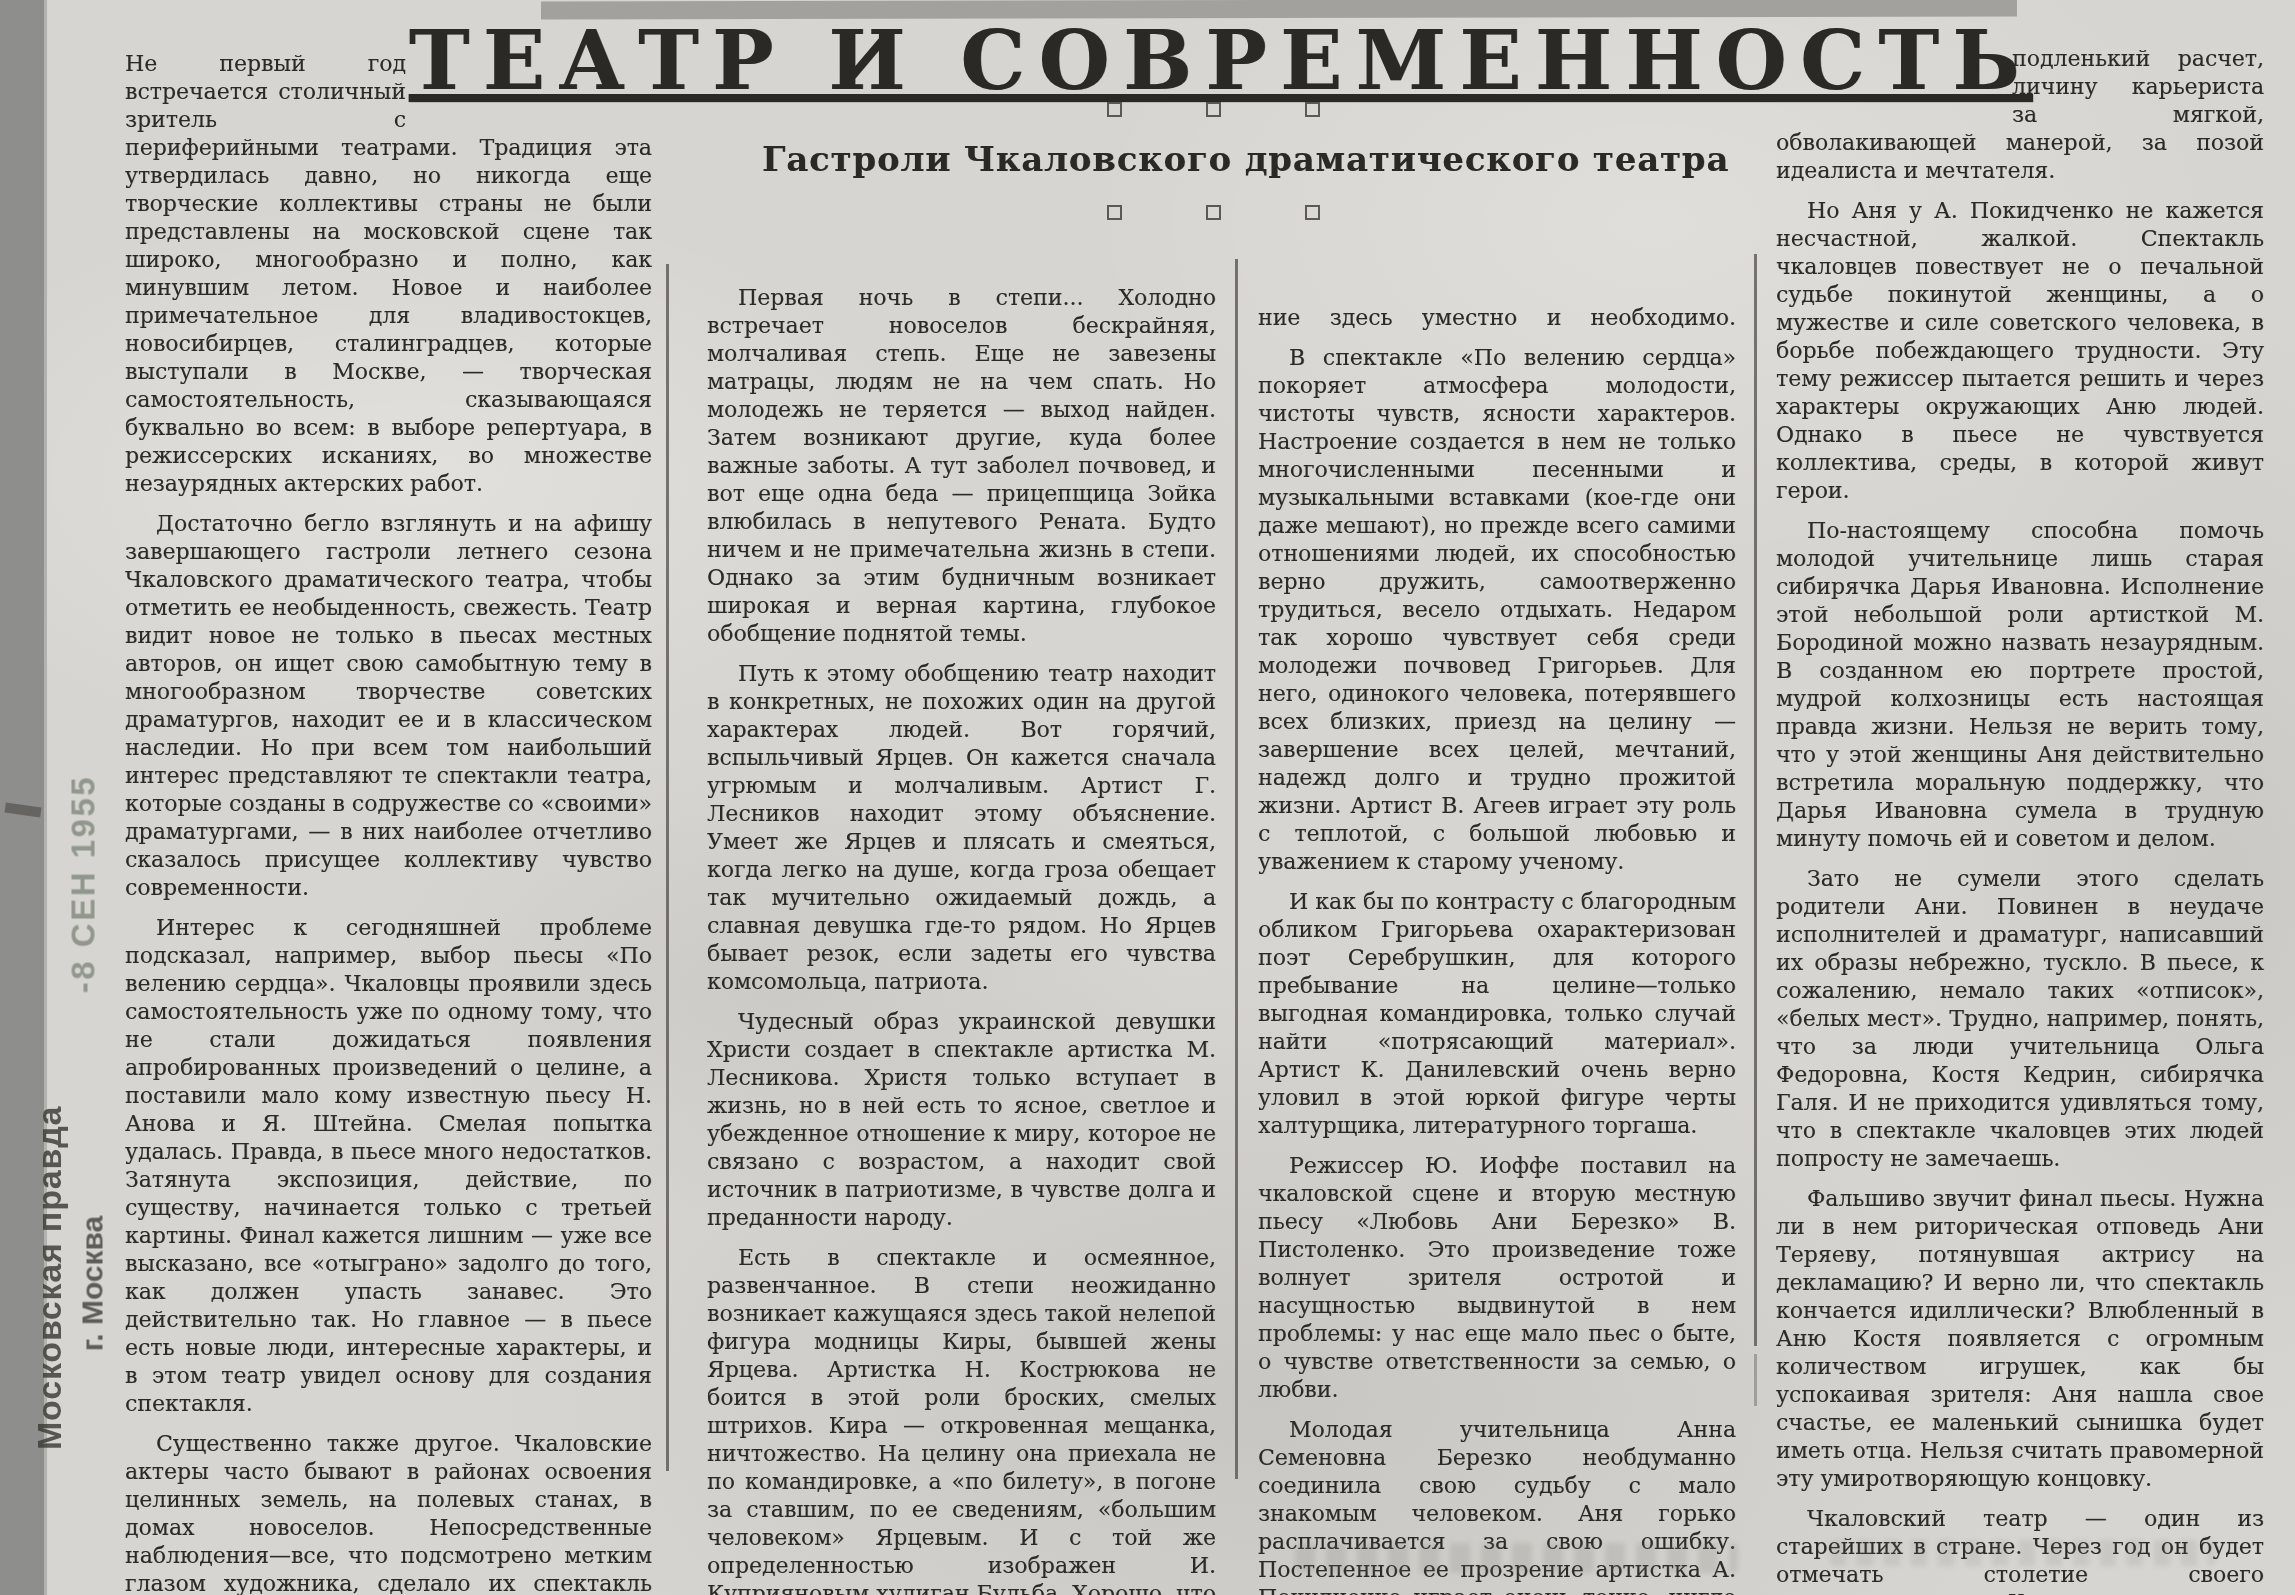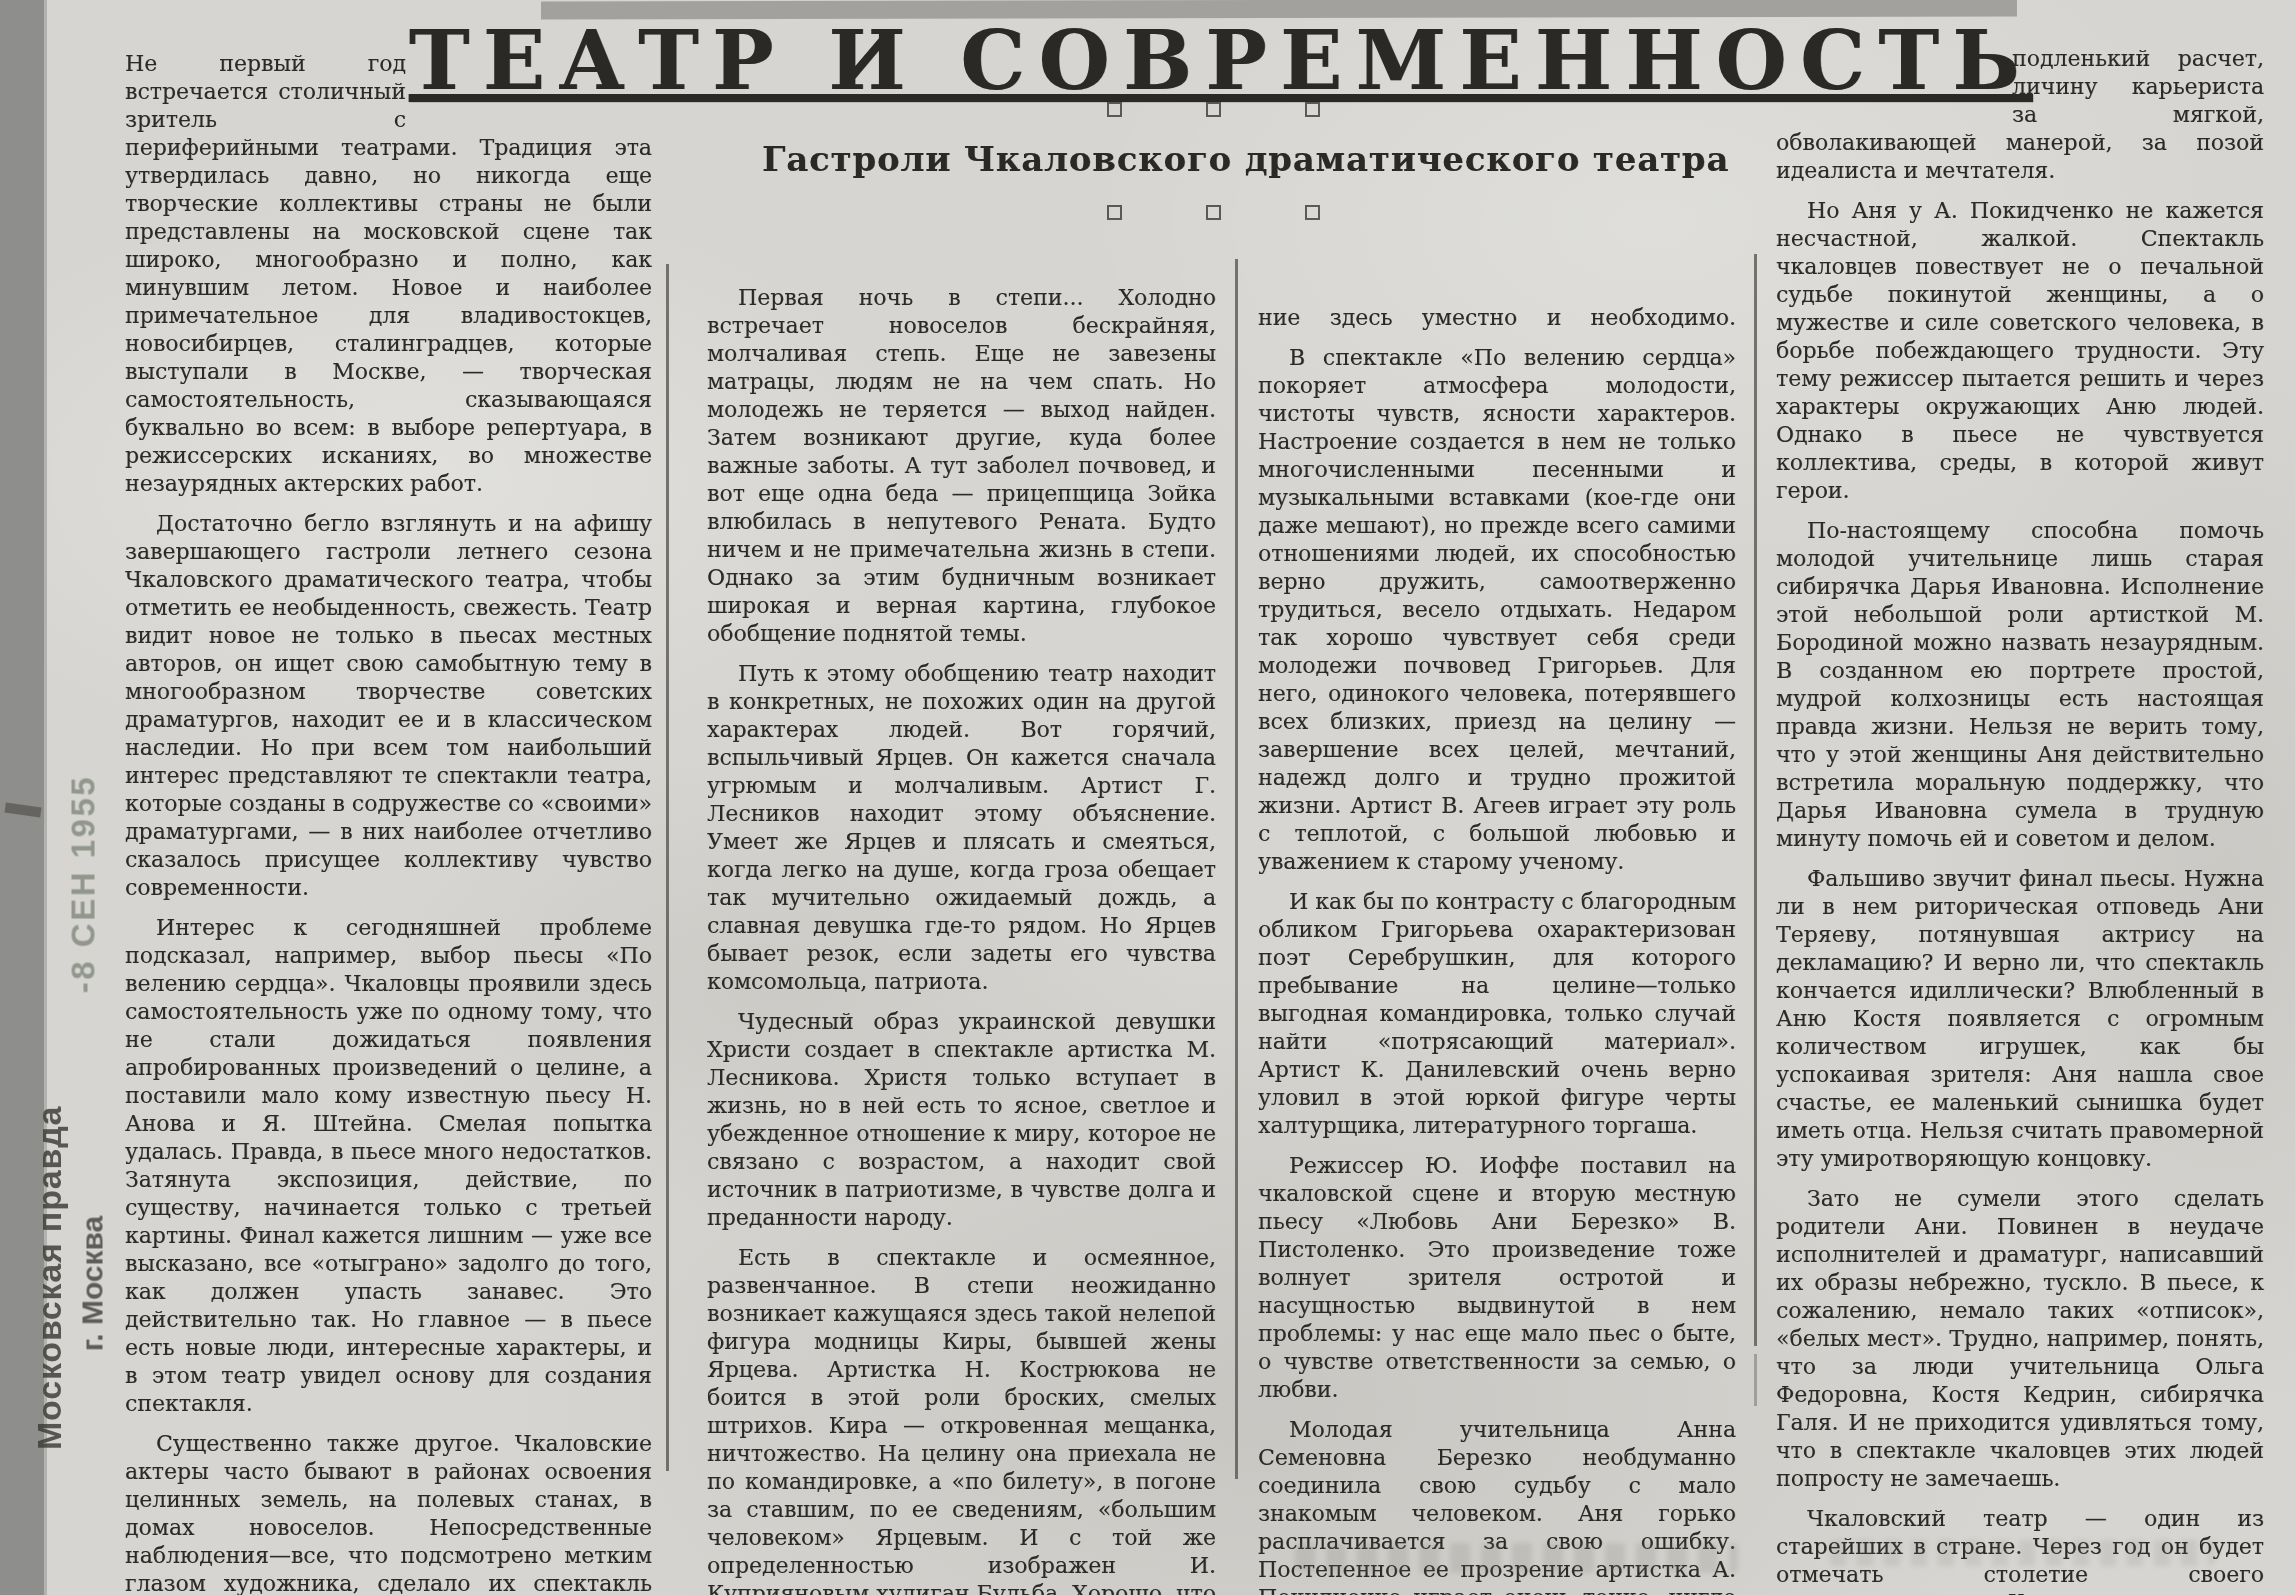--- a/index.html
+++ b/index.html
@@ -112,22 +112,22 @@
     <p>И как бы по контрасту с благородным обликом Григорьева охарактеризован поэт Серебрушкин, для которого пребывание на целине—только выгодная командировка, только случай найти «потрясающий материал». Артист К. Данилевский очень верно уловил в этой юркой фигуре черты халтурщика, литературного торгаша.</p>
     <p>Режиссер Ю. Иоффе поставил на чкаловской сцене и вторую местную пьесу «Любовь Ани Березко» В. Пистоленко. Это произведение тоже волнует зрителя остротой и насущностью выдвинутой в нем проблемы: у нас еще мало пьес о быте, о чувстве ответственности за семью, о любви.</p>
     <p class="stretch">Молодая учительница Анна Семеновна Березко необдуманно соединила свою судьбу с мало знакомым человеком. Аня горько расплачивается за свою ошибку. Постепенное ее прозрение артистка А. Покидченко играет очень тонко, нигде не идеализируя героиню, подчеркивая, что путь к мужеству дается ей нелегко. Нелегко хотя бы потому, что Сергей Теряев (артист А. Федоринов), ставший ее мужем, не выдает себя с головой. Он умело прячет холод души,</p>
   </div>
 
   <div id="col4" class="col">
     <div class="spacer-l"></div>
     <p class="noindent">подленький расчет, личину карьериста за мягкой, обволакивающей манерой, за позой идеалиста и мечтателя.</p>
     <p>Но Аня у А. Покидченко не кажется несчастной, жалкой. Спектакль чкаловцев повествует не о печальной судьбе покинутой женщины, а о мужестве и силе советского человека, в борьбе побеждающего трудности. Эту тему режиссер пытается решить и через характеры окружающих Аню людей. Однако в пьесе не чувствуется коллектива, среды, в которой живут герои.</p>
     <p>По-настоящему способна помочь молодой учительнице лишь старая сибирячка Дарья Ивановна. Исполнение этой небольшой роли артисткой М. Бородиной можно назвать незаурядным. В созданном ею портрете простой, мудрой колхозницы есть настоящая правда жизни. Нельзя не верить тому, что у этой женщины Аня действительно встретила моральную поддержку, что Дарья Ивановна сумела в трудную минуту помочь ей и советом и делом.</p>
+    <p>Зато не сумели этого сделать родители Ани. Повинен в неудаче исполнителей и драматург, написавший их образы небрежно, тускло. В пьесе, к сожалению, немало таких «отписок», «белых мест». Трудно, например, понять, что за люди учительница Ольга Федоровна, Костя Кедрин, сибирячка Галя. И не приходится удивляться тому, что в спектакле чкаловцев этих людей попросту не замечаешь.</p>
     <p>Фальшиво звучит финал пьесы. Нужна ли в нем риторическая отповедь Ани Теряеву, потянувшая актрису на декламацию? И верно ли, что спектакль кончается идиллически? Влюбленный в Аню Костя появляется с огромным количеством игрушек, как бы успокаивая зрителя: Аня нашла свое счастье, ее маленький сынишка будет иметь отца. Нельзя считать правомерной эту умиротворяющую концовку.</p>
-    <p>Зато не сумели этого сделать родители Ани. Повинен в неудаче исполнителей и драматург, написавший их образы небрежно, тускло. В пьесе, к сожалению, немало таких «отписок», «белых мест». Трудно, например, понять, что за люди учительница Ольга Федоровна, Костя Кедрин, сибирячка Галя. И не приходится удивляться тому, что в спектакле чкаловцев этих людей попросту не замечаешь.</p>
     <p class="stretch">Чкаловский театр — один из старейших в стране. Через год он будет отмечать столетие своего существования. Хочется пожелать ищущему, талантливому коллективу отметить славную дату новыми яркими спектаклями, в которых не будет места для досадных отступлений от завоеванного</p>
 
   </div>
 
   <div id="div-a" class="divider"></div>
   <div id="div-b" class="divider"></div>
   <div id="div-c" class="divider"></div>
   <div id="div-c2" class="divider"></div>
 
   <div id="stamp-org" class="stamp">Московская правда</div>

